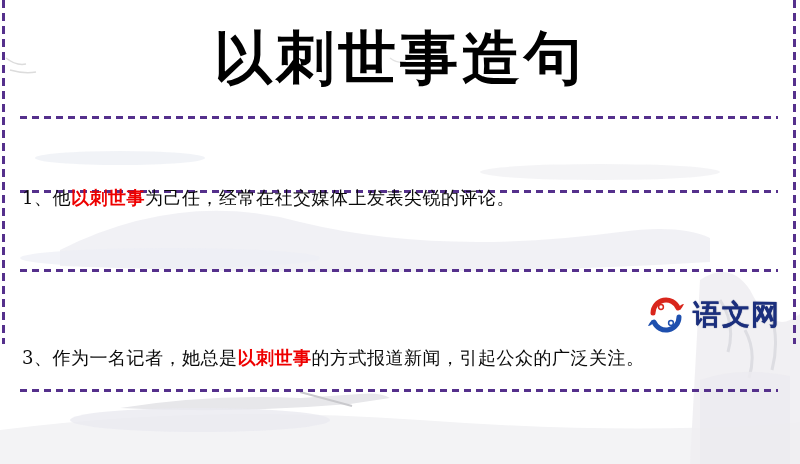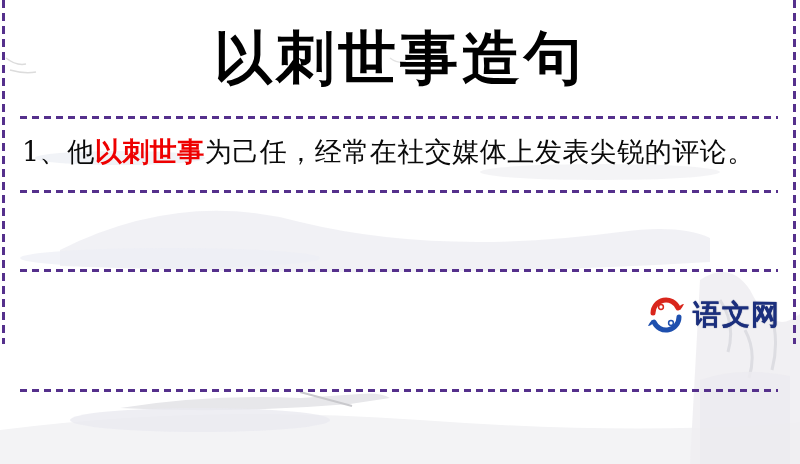--- a/index.html
+++ b/index.html
@@ -35,24 +35,25 @@
 
   .title{
     position:absolute;top:20px;left:0;right:0;
     text-align:center;
     font-size:58px;font-weight:bold;color:#000;
     letter-spacing:4px;
     z-index:2;
   }
   .sentence{
     position:absolute;left:22px;width:748px;
-    font-size:27px;color:#0a0a0a;
+    font-size:18px;color:#0a0a0a;
     line-height:40px;
     z-index:2;
     letter-spacing:0.5px;
+    margin-top:46px;
   }
   #sentence-1{top:132px;}
   #sentence-2{top:212px;}
   #sentence-3{top:292px;}
   .kw{
     color:var(--keyword,#ee0000);
     font-weight:bold;
   }
   
   .logo{
@@ -103,20 +104,23 @@
   <div class="dash-h" id="divider-1"></div>
   <div class="dash-h" id="divider-2"></div>
   <div class="dash-h" id="divider-3"></div>
   <div class="dash-h" id="divider-4"></div>
 
   <div class="sentence" id="sentence-1">
     <span>1、</span><span>他</span><span class="kw">以刺世事</span><span>为己任，经常在社交媒体上发表尖锐的评论。</span>
   </div>
 
 
+  <div class="sentence" id="sentence-3">
+    <span>3、</span><span>作为一名记者，她总是</span><span class="kw">以刺世事</span><span>的方式报道新闻，引起公众的广泛关注。</span>
+  </div>
 
   <div class="logo">
     <span style="display:inline-flex;">
       <svg width="38" height="38" viewBox="0 0 38 38">
 
         <path d="M6,17 A13,13 0 0 1 31,12" fill="none" stroke="#d9261c" stroke-width="5" stroke-linecap="round"></path>
         <path d="M31,12 q3,-4 6,-4 q-2,4 -4,6 z" fill="#d9261c"></path>
         <circle cx="14" cy="11" r="2.4" fill="#ffffff" stroke="#d9261c" stroke-width="1.5"></circle>
 
         <path d="M32,21 A13,13 0 0 1 7,26" fill="none" stroke="#1e4fae" stroke-width="5" stroke-linecap="round"></path>

